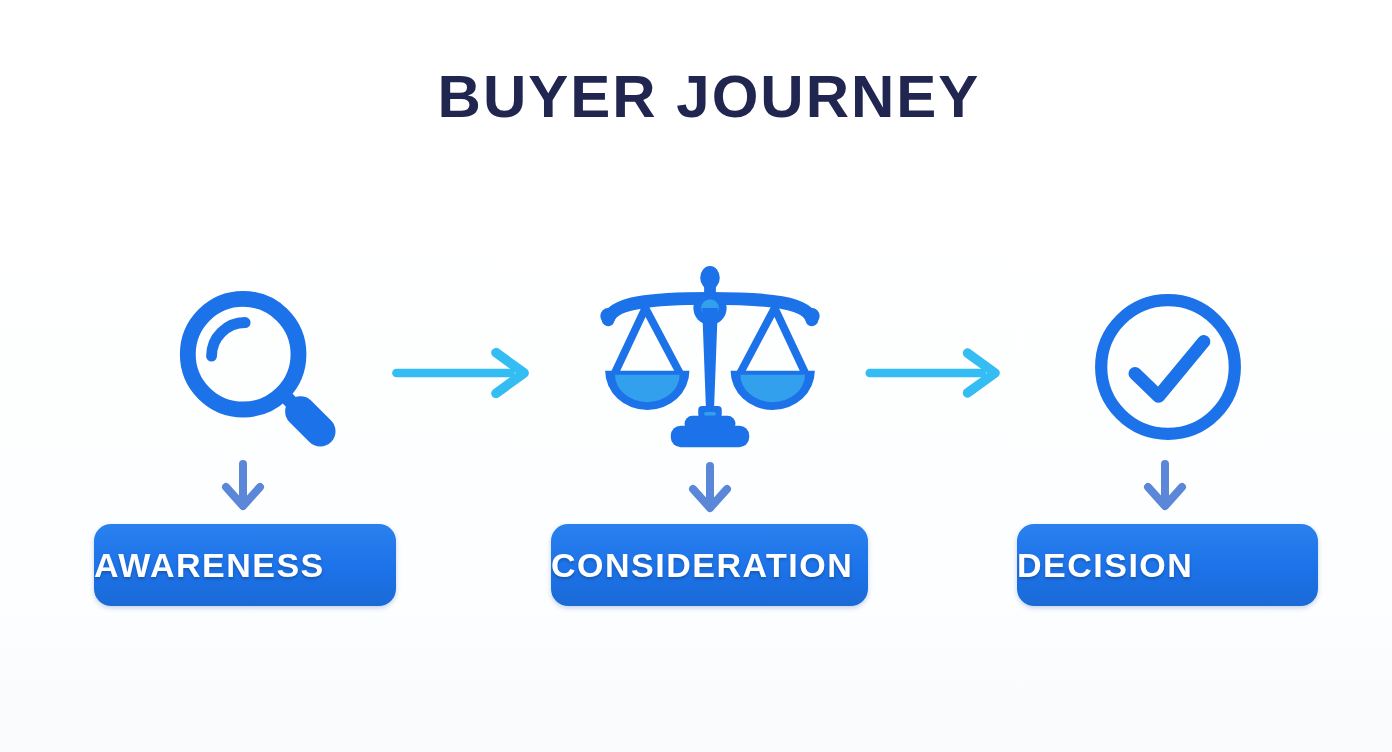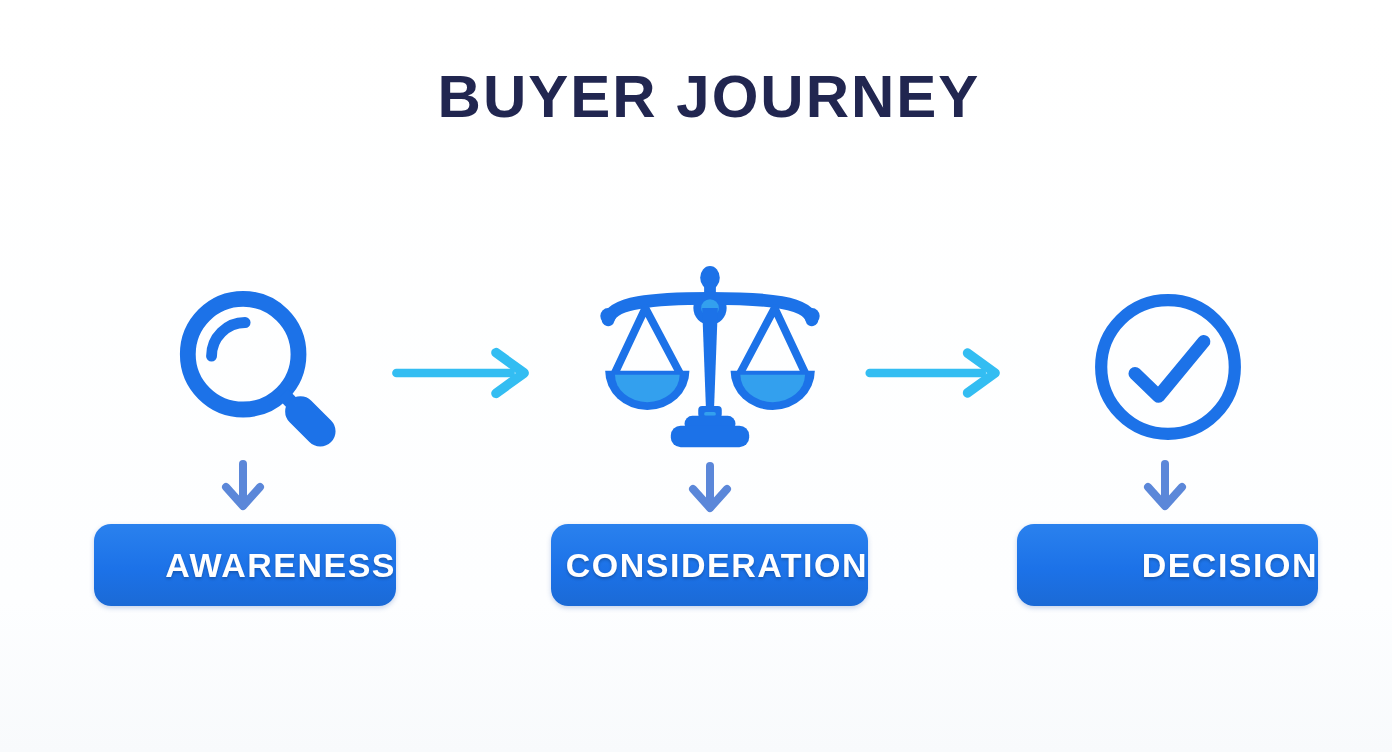--- a/index.html
+++ b/index.html
@@ -14,21 +14,21 @@
     position:absolute;left:13px;top:62px;width:100%;
     text-align:center;
     font-size:60px;font-weight:800;letter-spacing:2px;
     color:var(--title, #212650);
   }
   .abs{position:absolute;}
   .stage-btn{
     position:absolute;top:524px;height:82px;
     background:linear-gradient(180deg,#2a81ee 0%, var(--primary,#1c72e8) 55%, #1b6ad6 100%);
     border-radius:17px;
-    display:flex;align-items:center;justify-content:flex-end;
+    display:flex;align-items:center;justify-content:flex-start;
     box-shadow:0 2px 5px rgba(30,80,170,0.25);
   }
   .stage-btn span{
     color:#ffffff;font-size:34px;font-weight:700;letter-spacing:1.5px;
     text-shadow:0 2px 3px rgba(0,0,0,0.22);
   }
   
   .st-primary{stroke:var(--primary,#1c72e8);}
   .fl-primary{fill:var(--primary,#1c72e8);}
   .fl-light{fill:var(--light,#33a0ee);}

